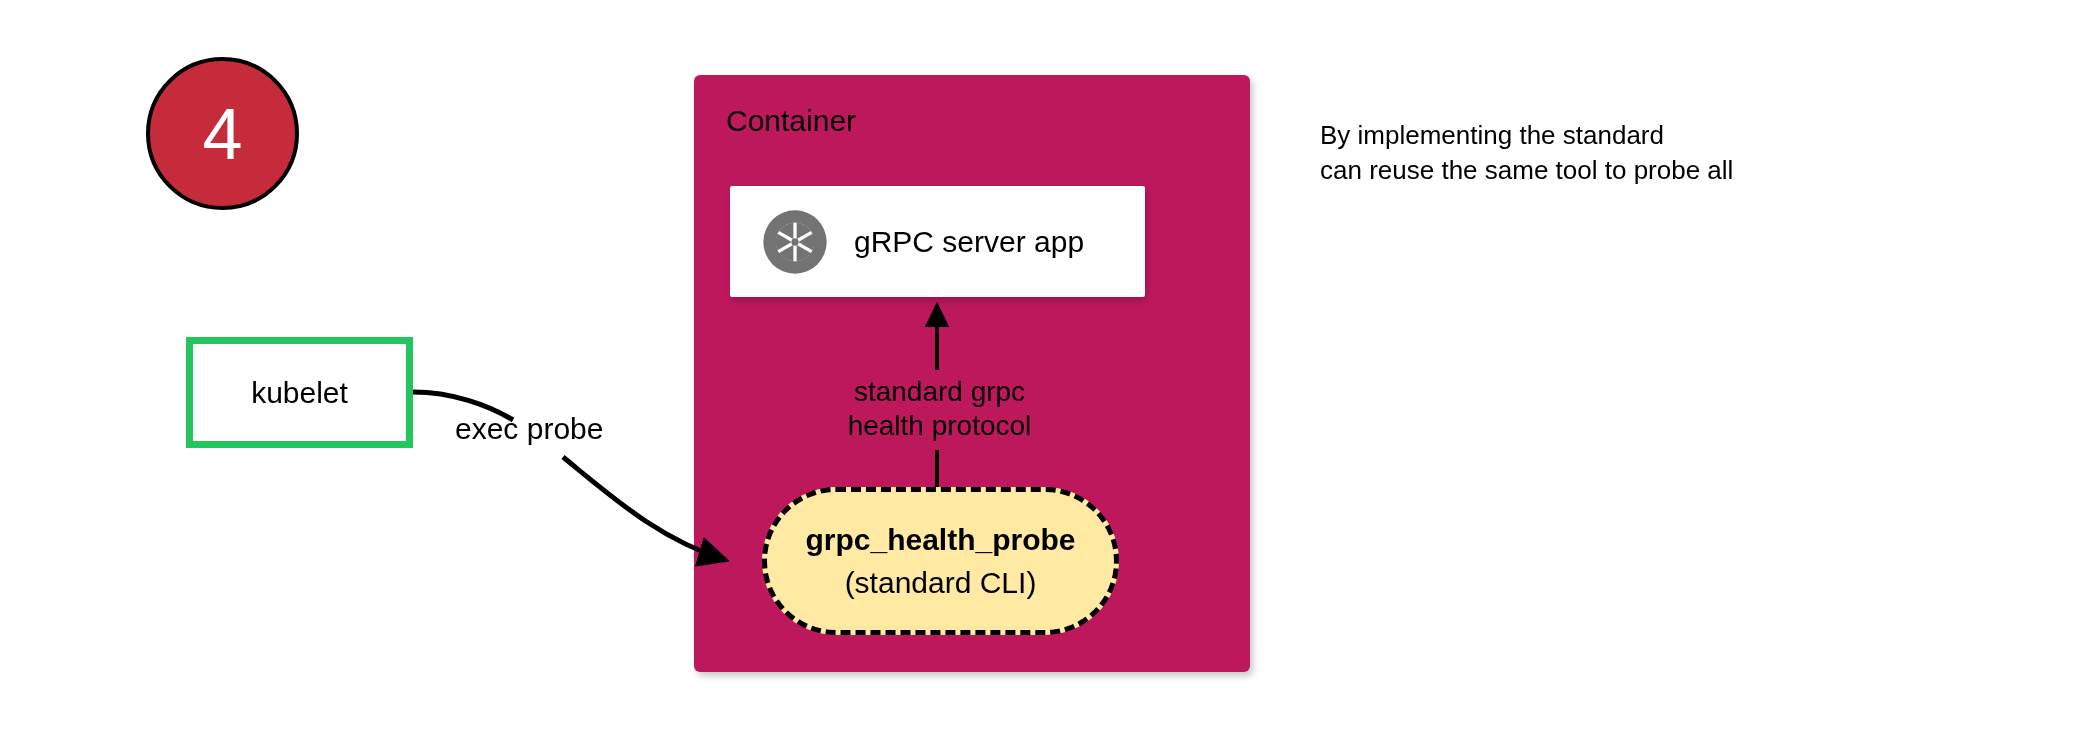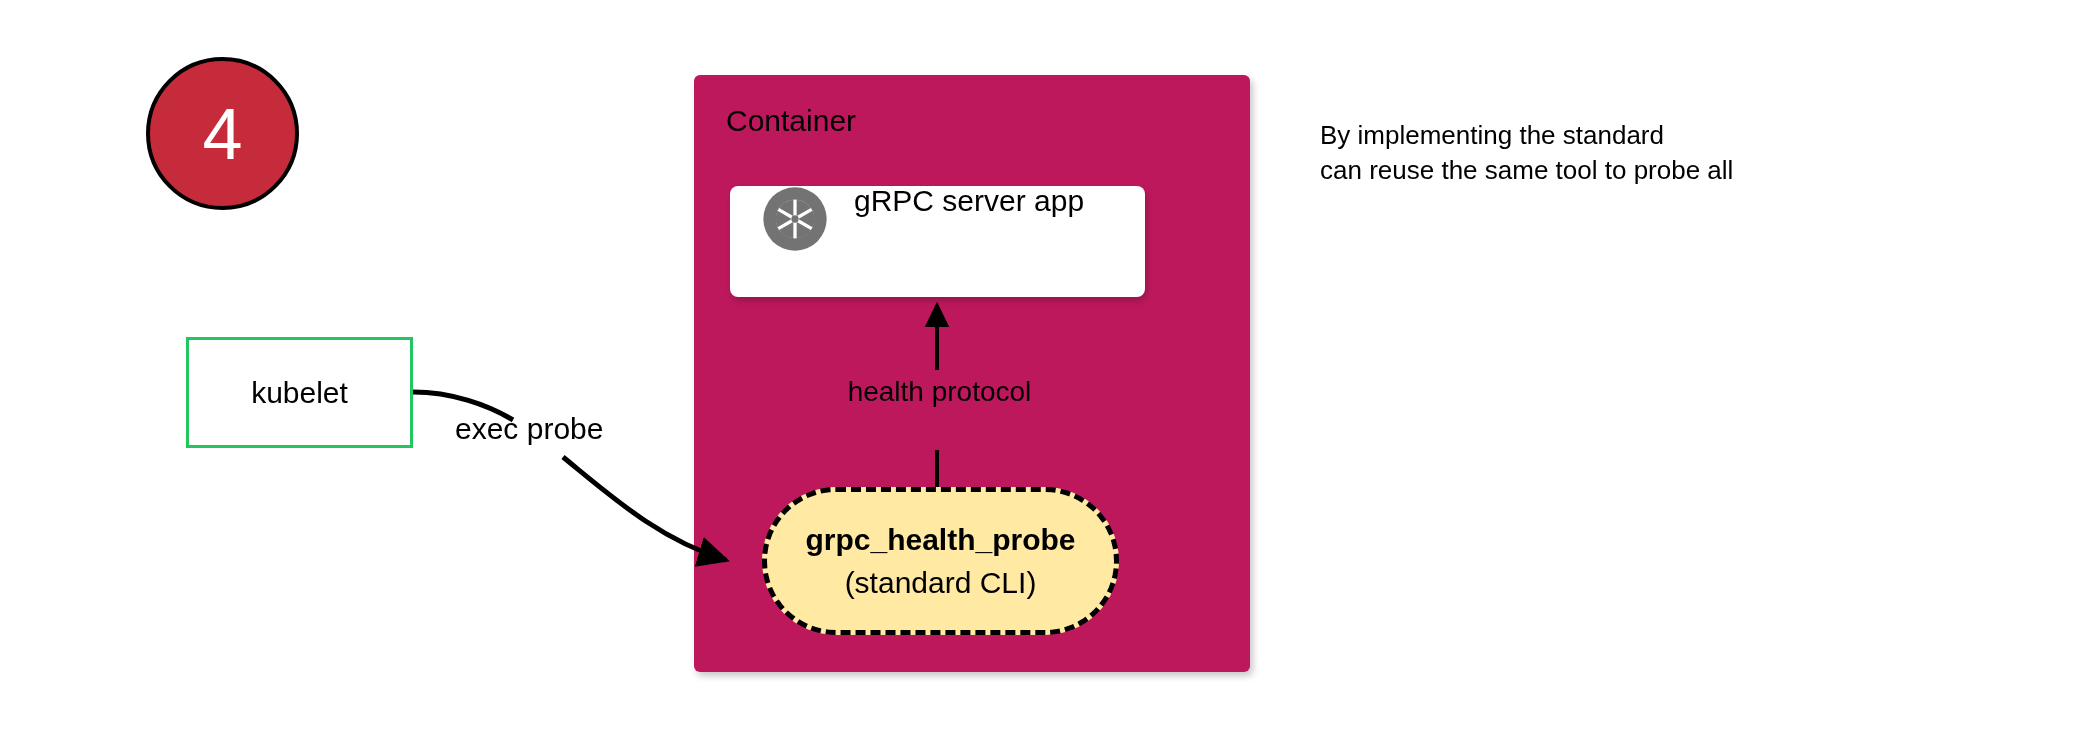--- a/index.html
+++ b/index.html
@@ -47,21 +47,21 @@
   }
 
   
   .kubelet-box {
     position: absolute;
     left: 186px;
     top: 337px;
     width: 227px;
     height: 111px;
     background: #ffffff;
-    border: 3px solid #22c55e;
+    border: 7px solid #22c55e;
     box-sizing: border-box;
     display: flex;
     align-items: center;
     justify-content: center;
   }
   .kubelet-label {
     font-size: 30px;
     line-height: 1;
   }
 
@@ -85,23 +85,24 @@
   }
 
   
   .server-card {
     position: absolute;
     left: 730px;
     top: 186px;
     width: 415px;
     height: 111px;
     background: #ffffff;
-    border-radius: 8px;
+    border-radius: 2px;
     box-shadow: 2px 4px 7px rgba(0,0,0,0.20);
     display: flex;
+    align-items: center;
   }
   .server-icon {
     margin-left: 32px;
     width: 66px;
     height: 66px;
     flex: 0 0 auto;
     display: block;
   }
   .server-label {
     margin-left: 26px;
@@ -220,20 +221,21 @@
     </svg>
     <div class="server-label">gRPC server app</div>
   </div>
 
   <div class="probe-node">
     <div class="probe-title">grpc_health_probe</div>
     <div class="probe-subtitle">(standard CLI)</div>
   </div>
 
   <div class="protocol-label">
+    <span>standard grpc</span>
     <span>health protocol</span>
   </div>
 
   <div class="exec-label"><span class="kw">exec</span><span> probe</span></div>
 
   <div class="side-note">
     <span>By implementing the standard</span>
     <span>can reuse the same tool to probe all</span>
   </div>
 

